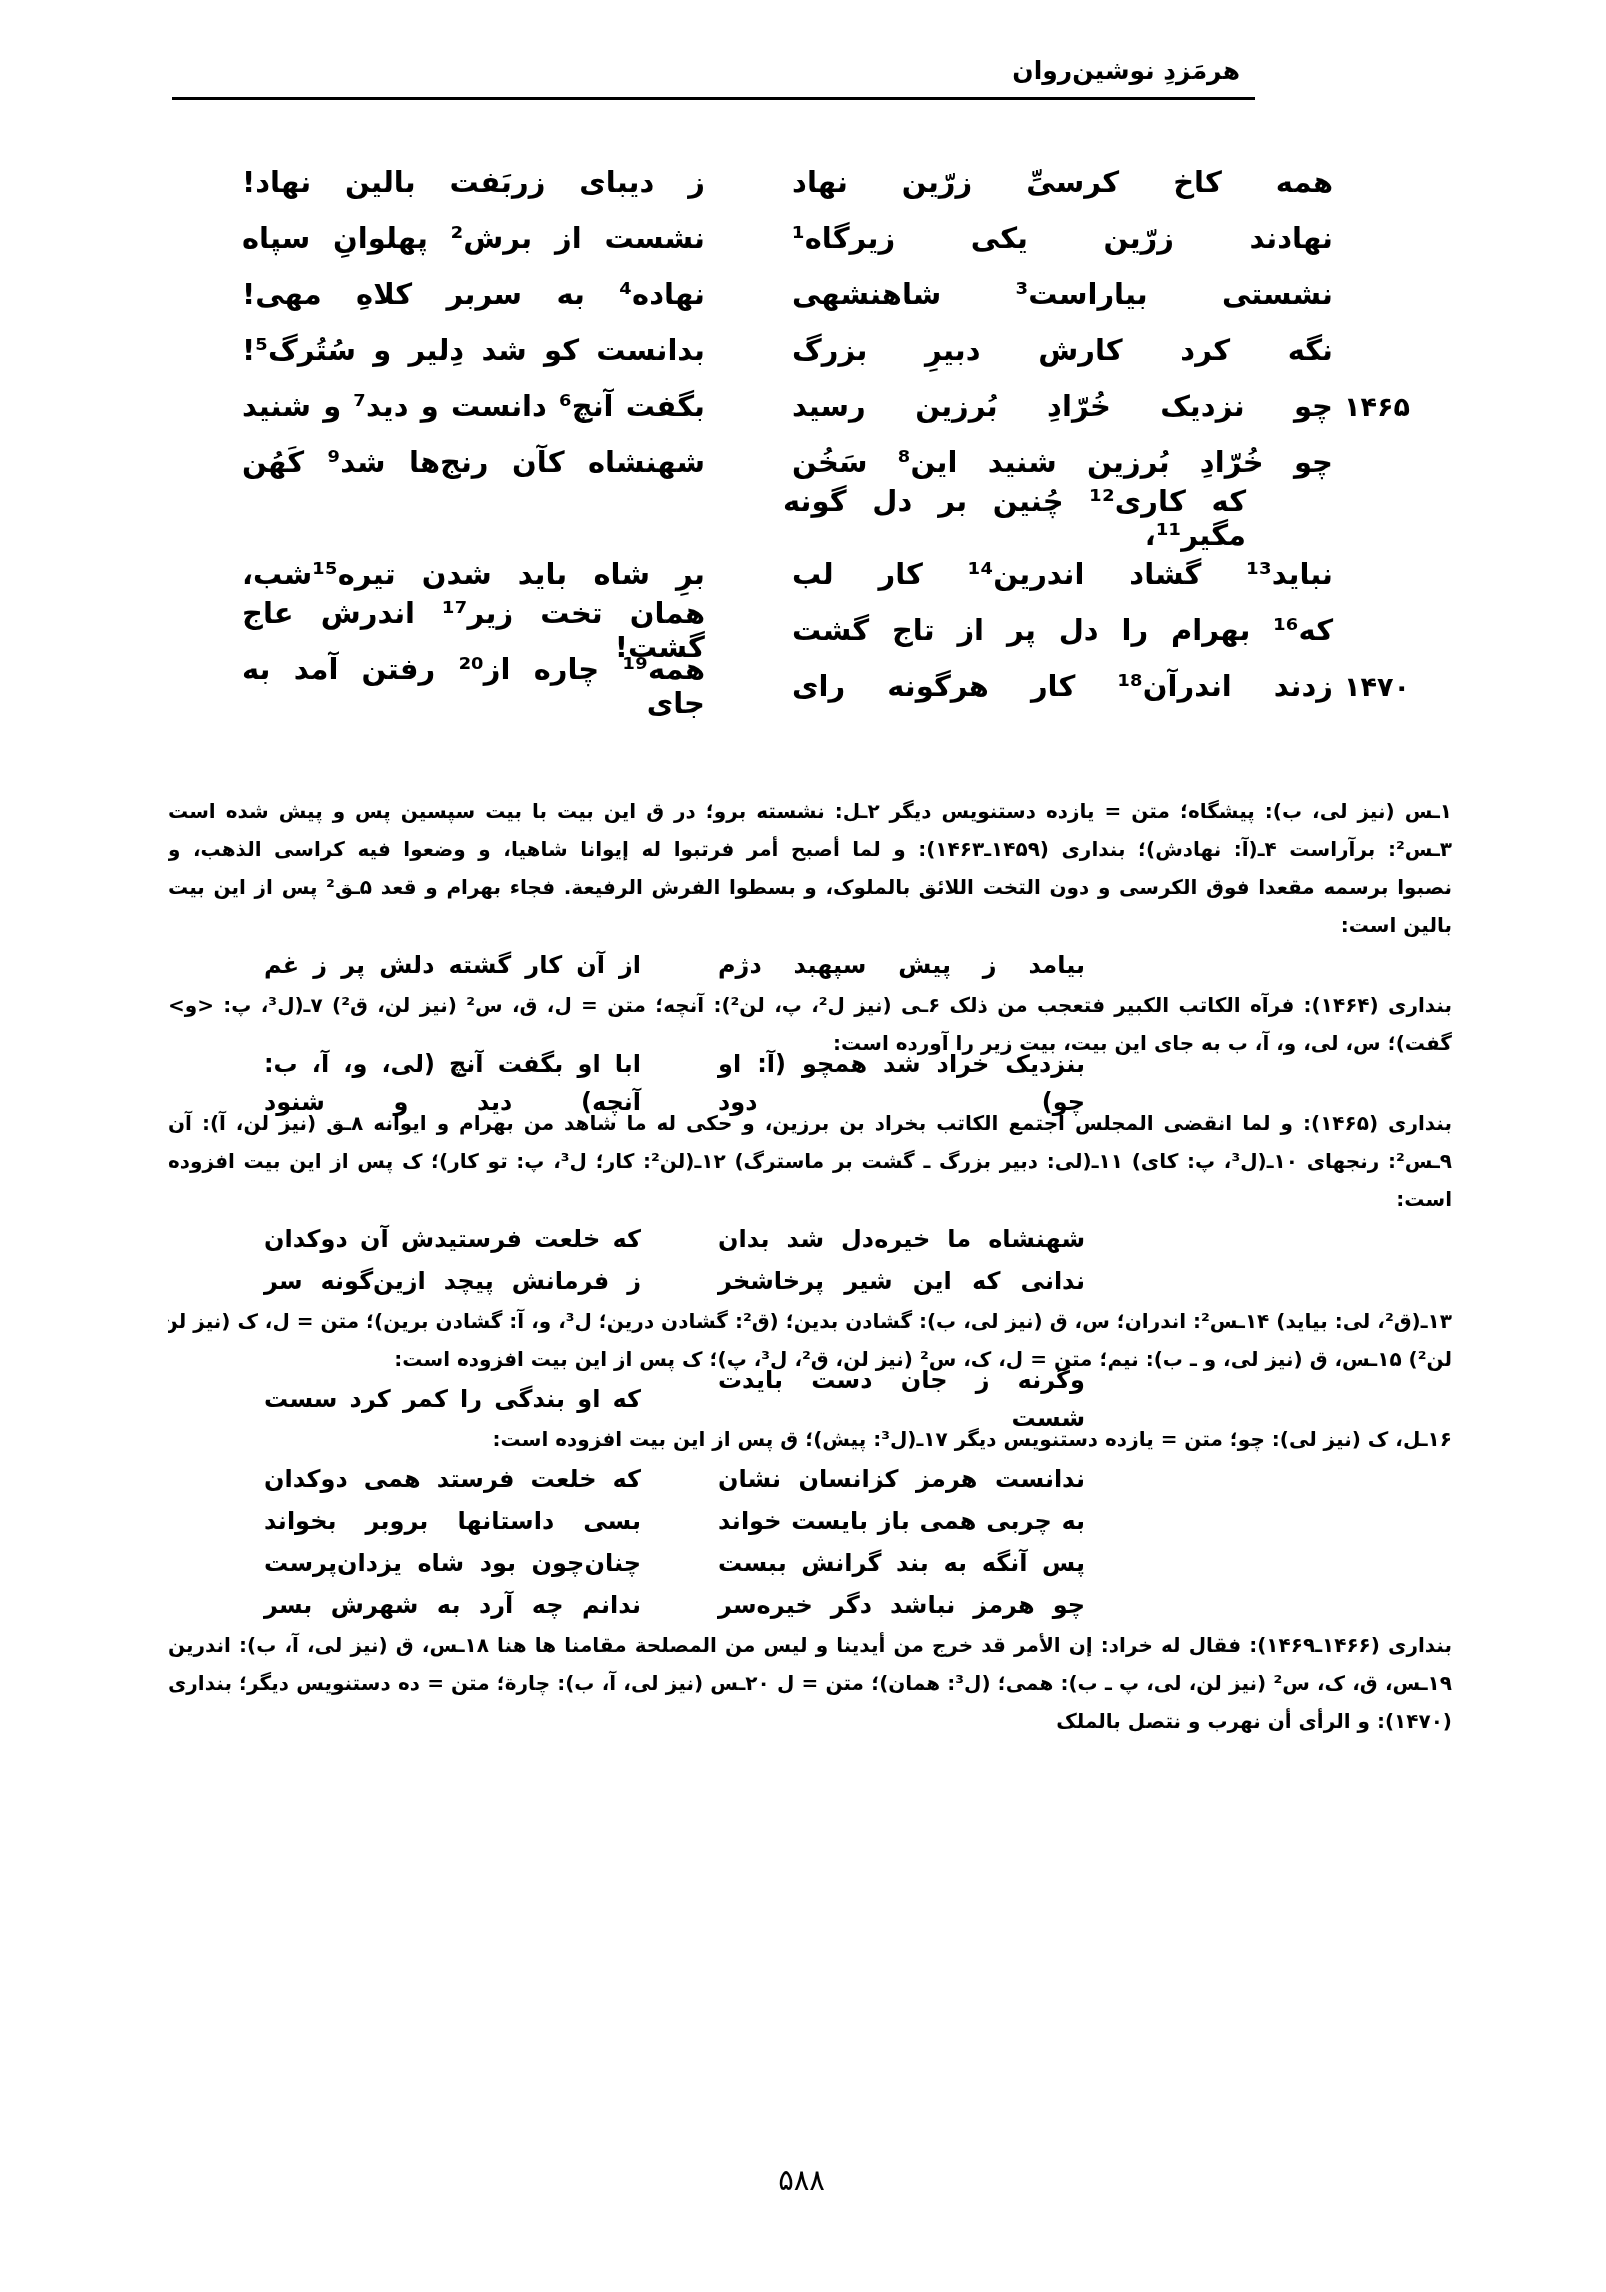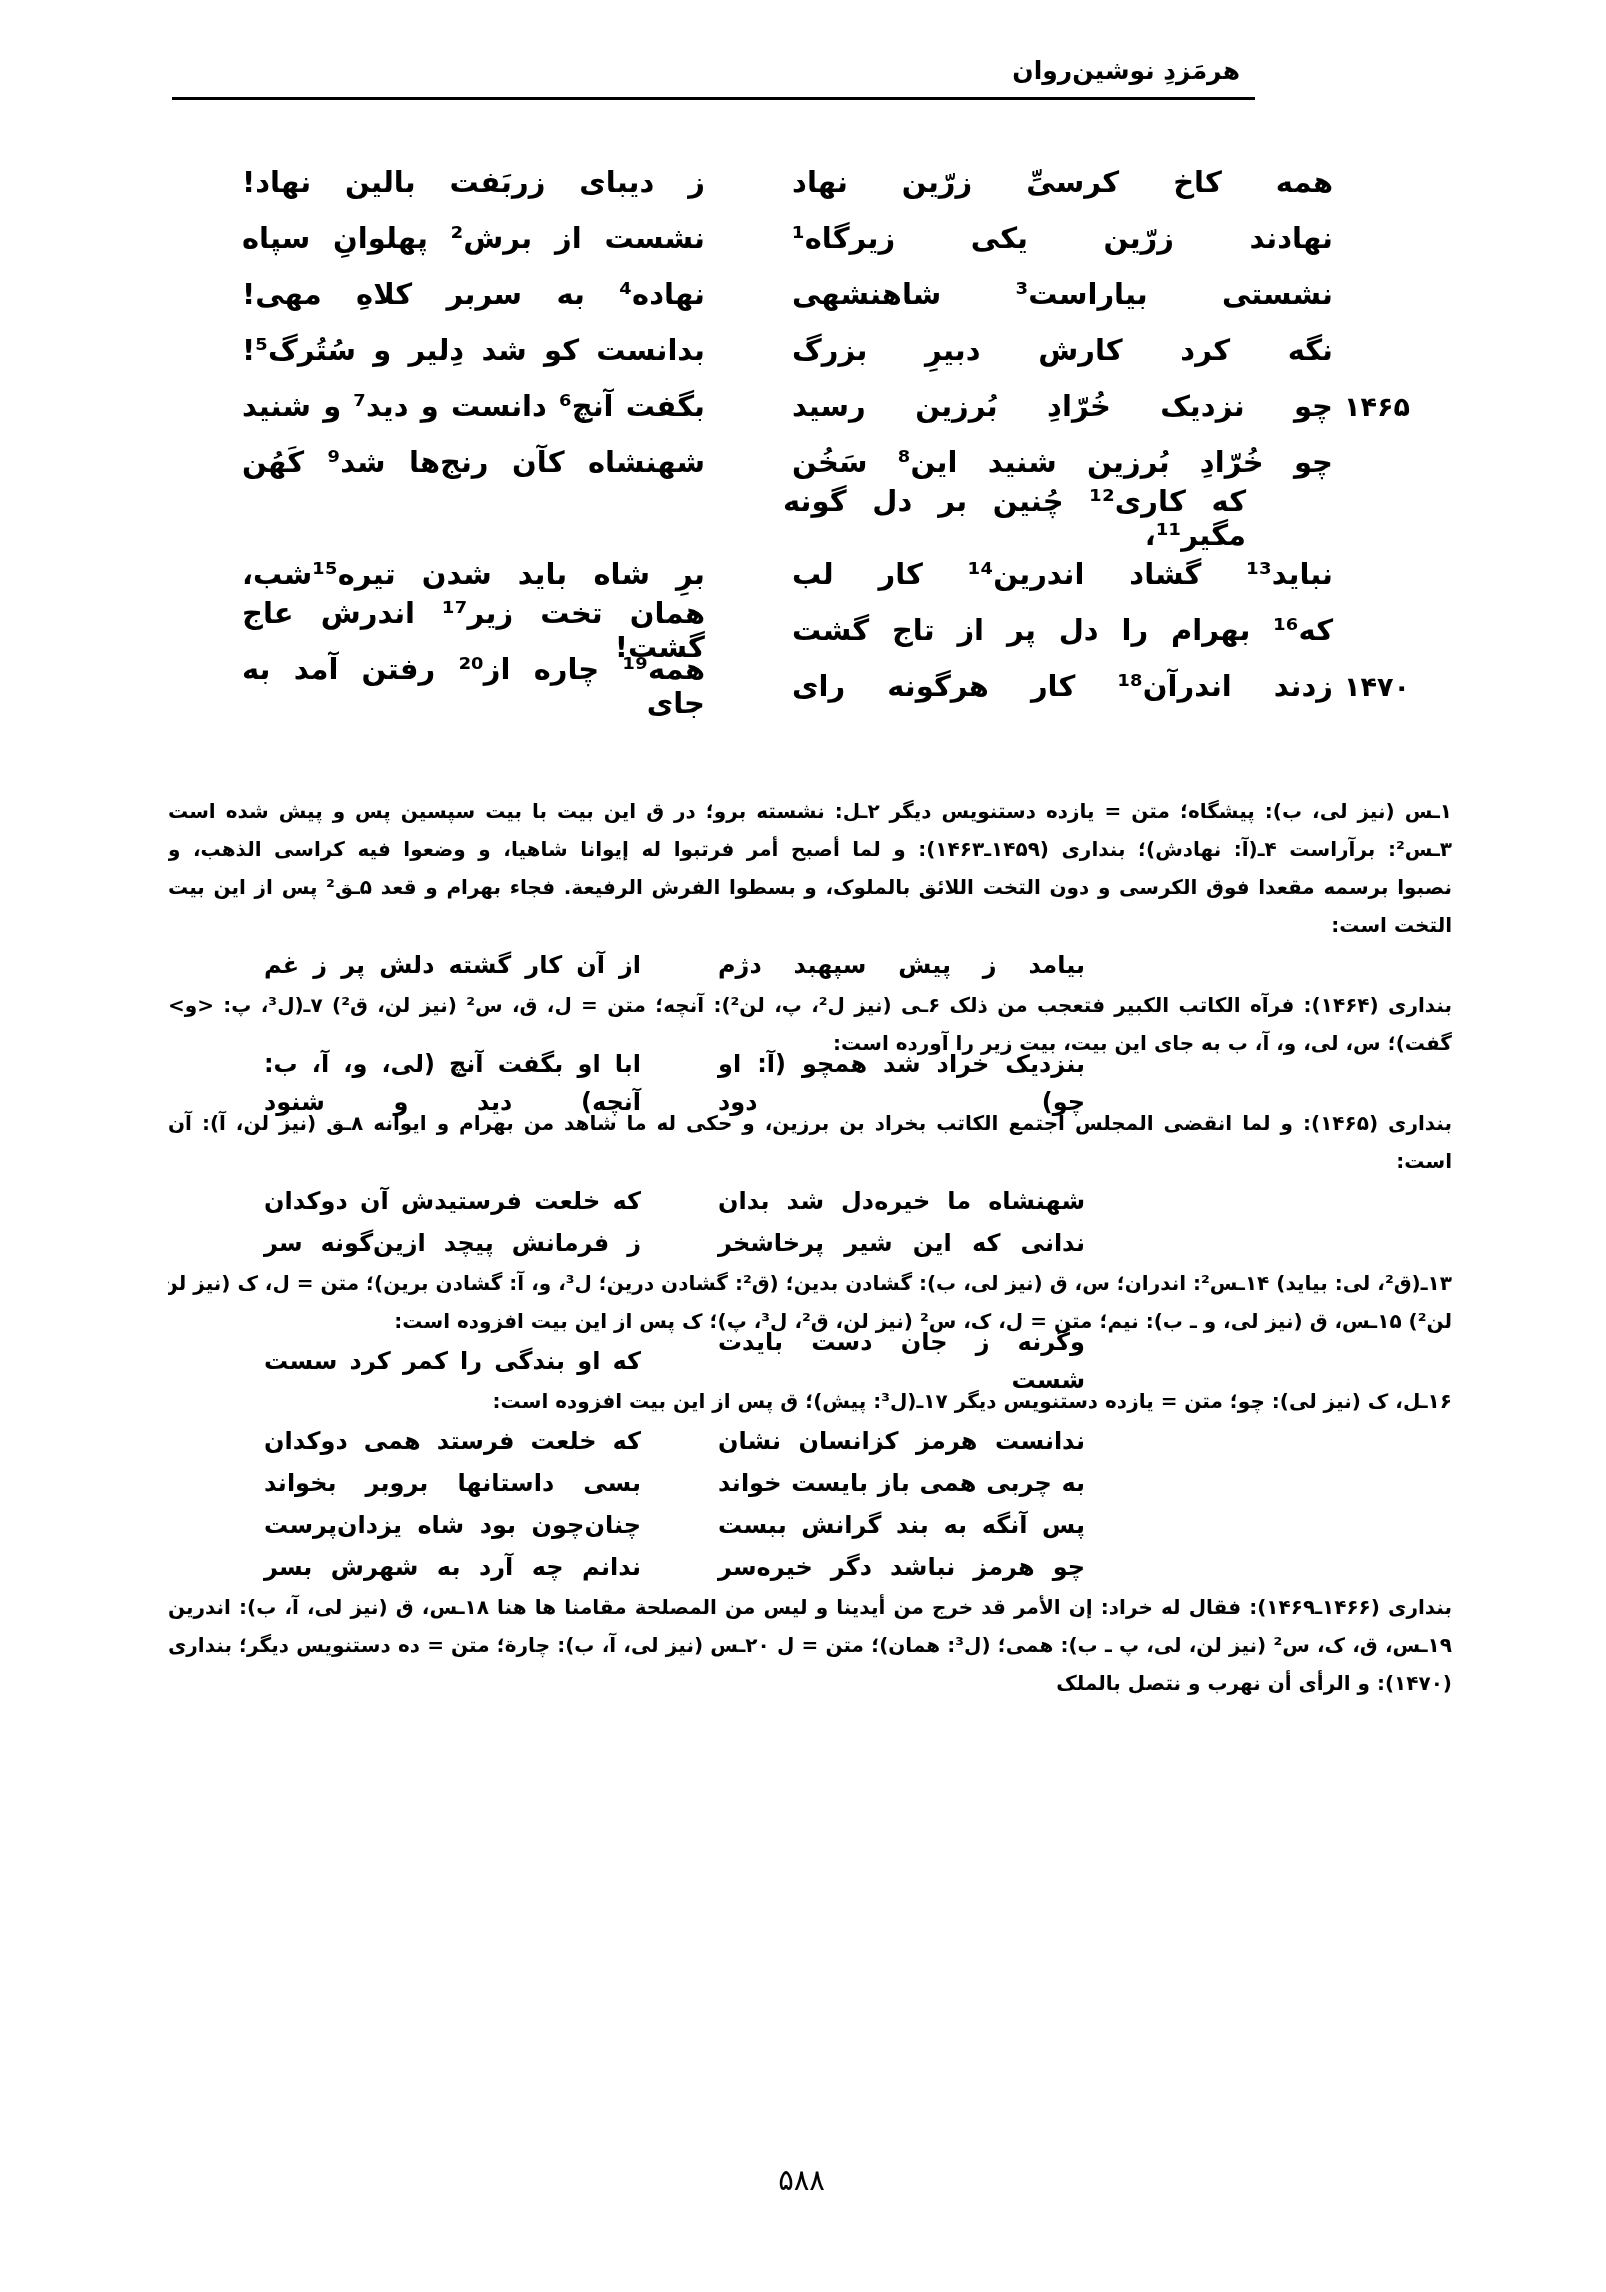--- a/index.html
+++ b/index.html
@@ -86,34 +86,35 @@
       <span class="h1">زدند اندرآن¹⁸ کار هرگونه رای</span>
       <span class="gap"></span>
       <span class="h2">همه¹⁹ چاره از²⁰ رفتن آمد به جای</span>
     </div>
 </div>
 
 <div class="footnotes">
   <div class="fn-line">۱ـس (نیز لی، ب): پیشگاه؛ متن = یازده دستنویس دیگر ۲ـل: نشسته برو؛ در ق این بیت با بیت سپسین پس و پیش شده است</div>
   <div class="fn-line">۳ـس²: برآراست ۴ـ(آ: نهادش)؛ بنداری (۱۴۵۹ـ۱۴۶۳): و لما أصبح أمر فرتبوا له إیوانا شاهیا، و وضعوا فیه کراسی الذهب، و</div>
   <div class="fn-line">نصبوا برسمه مقعدا فوق الکرسی و دون التخت اللائق بالملوک، و بسطوا الفرش الرفیعة. فجاء بهرام و قعد ۵ـق² پس از این بیت</div>
-  <div class="fn-line short">التخت است:</div>
+  <div class="fn-line short">بالین است:</div>
   <div class="fn-verse">
       <span class="h1">بیامد ز پیش سپهبد دژم</span>
       <span class="gap"></span>
       <span class="h2">از آن کار گشته دلش پر ز غم</span>
     </div>
   <div class="fn-line">بنداری (۱۴۶۴): فرآه الکاتب الکبیر فتعجب من ذلک ۶ـی (نیز ل²، پ، لن²): آنچه؛ متن = ل، ق، س² (نیز لن، ق²) ۷ـ(ل³، پ: &lt;و&gt;</div>
   <div class="fn-line short">گفت)؛ س، لی، و، آ، ب به جای این بیت، بیت زیر را آورده است:</div>
   <div class="fn-verse">
       <span class="h1">بنزدیک خراد شد همچو (آ: او چو) دود</span>
       <span class="gap"></span>
       <span class="h2">ابا او بگفت آنچ (لی، و، آ، ب: آنچه) دید و شنود</span>
     </div>
   <div class="fn-line">بنداری (۱۴۶۵): و لما انقضی المجلس اجتمع الکاتب بخراد بن برزین، و حکی له ما شاهد من بهرام و ایوانه ۸ـق (نیز لن، آ): آن</div>
+  <div class="fn-line">۹ـس²: رنجهای ۱۰ـ(ل³، پ: کای) ۱۱ـ(لی: دبیر بزرگ ـ گشت بر ماسترگ) ۱۲ـ(لن²: کار؛ ل³، پ: تو کار)؛ ک پس از این بیت افزوده</div>
   <div class="fn-line short">است:</div>
   <div class="fn-verse">
       <span class="h1">شهنشاه ما خیره‌دل شد بدان</span>
       <span class="gap"></span>
       <span class="h2">که خلعت فرستیدش آن دوکدان</span>
     </div>
   <div class="fn-verse">
       <span class="h1">ندانی که این شیر پرخاشخر</span>
       <span class="gap"></span>
       <span class="h2">ز فرمانش پیچد ازین‌گونه سر</span>

